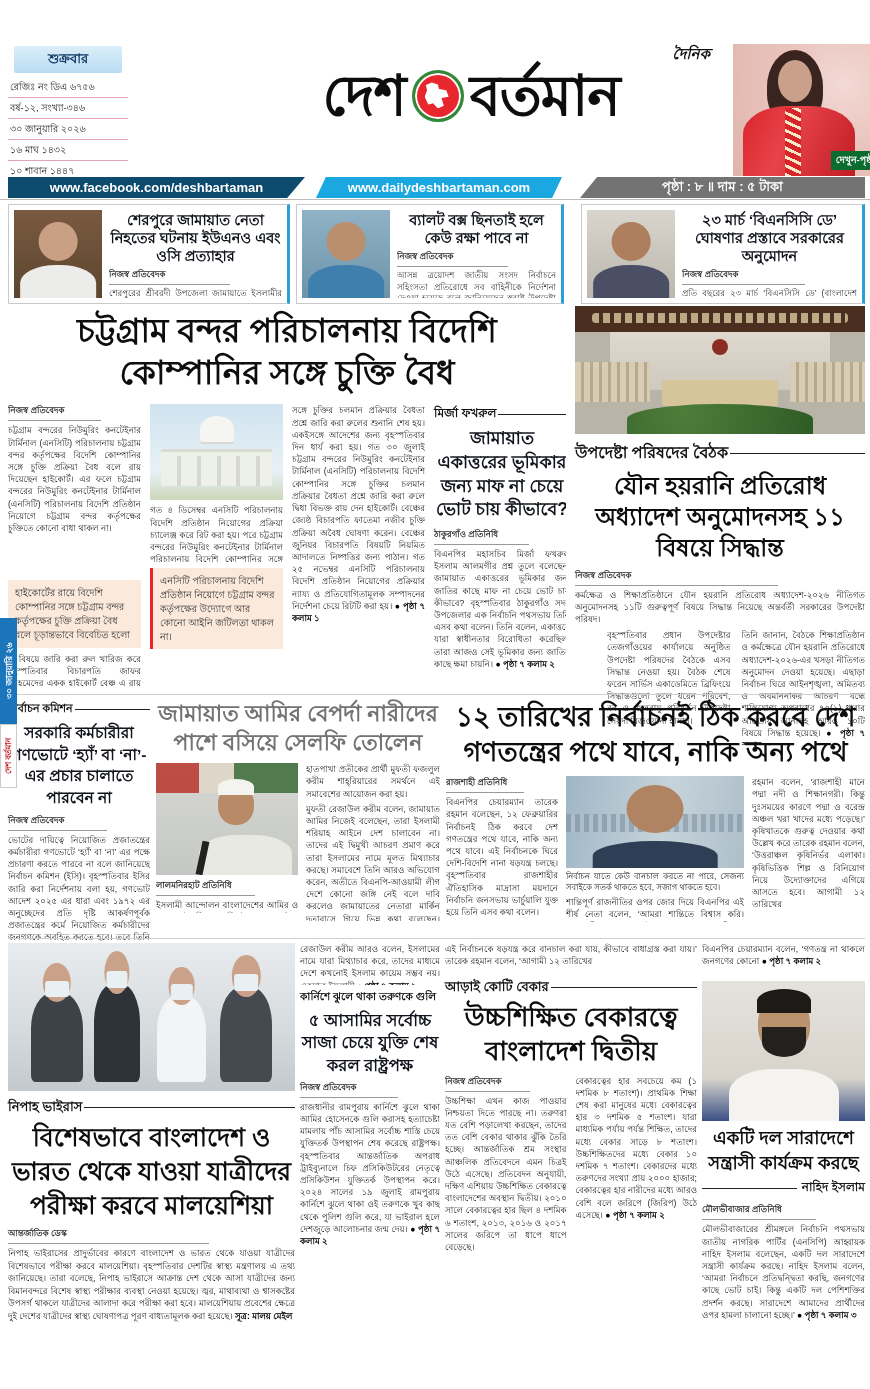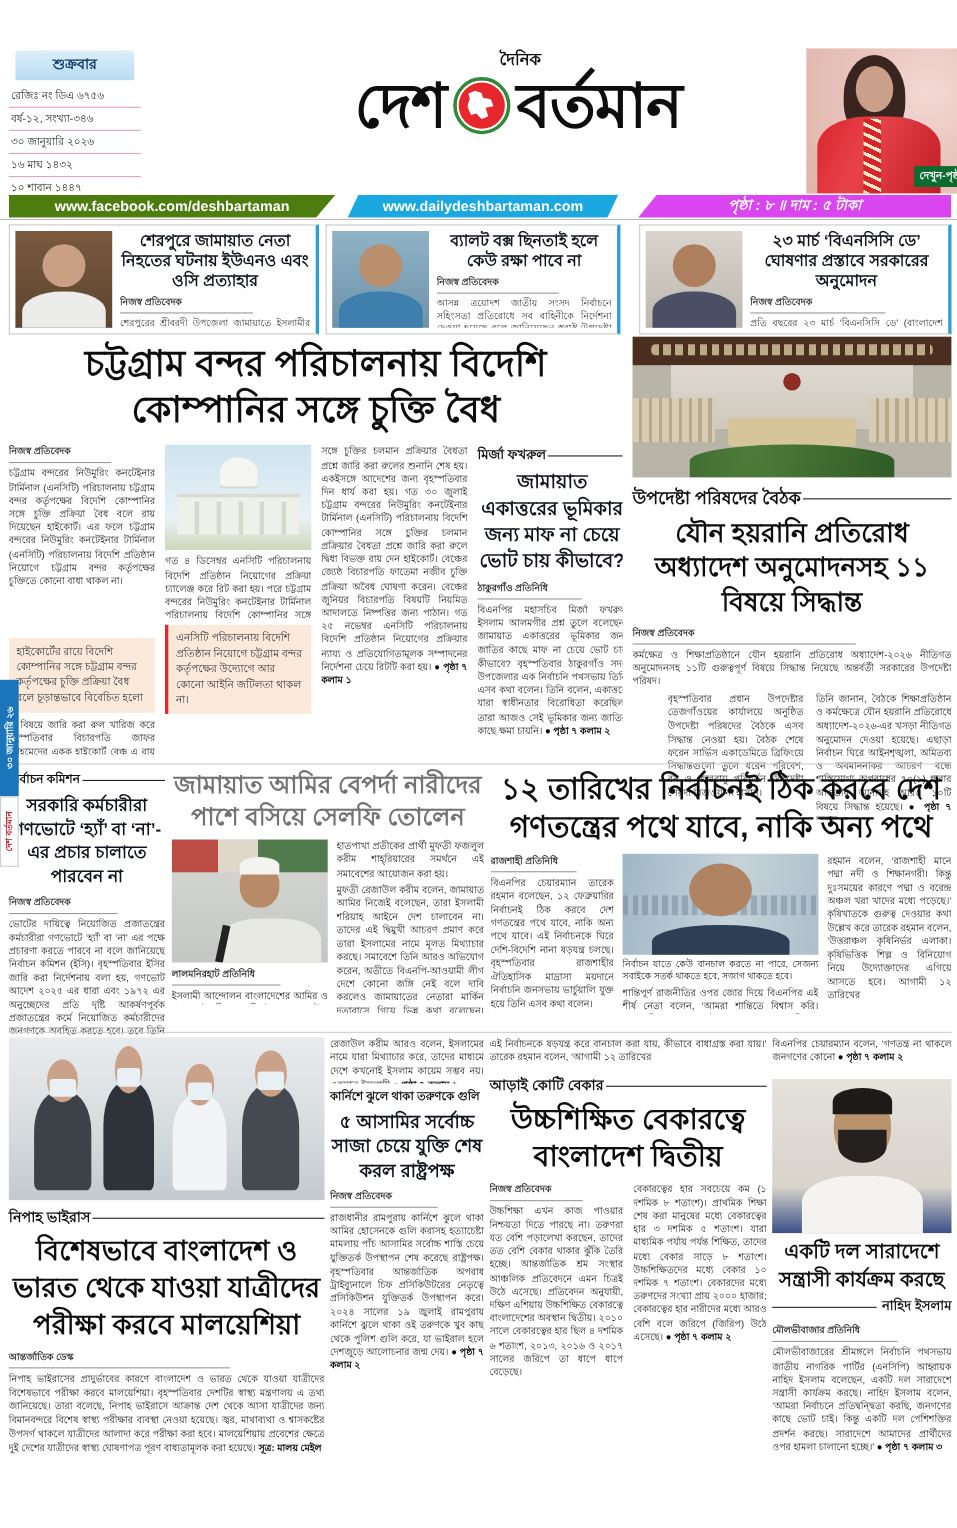--- a/index.html
+++ b/index.html
@@ -8,21 +8,21 @@
     font-family:"Liberation Sans","DejaVu Sans",sans-serif;color:#1a1a1a;
     overflow:hidden;
   }
   .abs{position:absolute;}
   
   .info-box{left:8px;top:46px;width:120px;}
   .info-day{background:linear-gradient(#dceef9,#b8dcf2);color:#123a66;font-weight:bold;
     font-size:13px;text-align:center;padding:3px 0;border-radius:2px;margin:0 6px 4px 6px;}
   .info-line{font-size:9.5px;color:#222;padding:3px 2px 2px 2px;border-bottom:1px solid #e3a0c0;}
   .masthead{left:232px;top:42px;width:478px;text-align:center;}
-  .mast-pre{font-size:15px;font-weight:bold;color:#111;text-align:center;margin-left:4px;}
+  .mast-pre{font-size:15px;font-weight:bold;color:#111;text-align:right;margin-left:4px;font-style:italic;}
   .mast-row{display:flex;align-items:center;justify-content:center;gap:6px;}
   .mast-word{font-size:56px;font-weight:bold;color:#0d0d0d;line-height:1.05;letter-spacing:-1px;}
   .logo-circle{width:46px;height:46px;border-radius:50%;background:#e8262d;border:3px solid #2e8b3a;
     box-shadow:0 0 0 2px #fff inset;position:relative;flex:0 0 auto;}
   .logo-map{position:absolute;left:10px;top:9px;width:24px;height:26px;background:#ffffff;
     clip-path:polygon(30% 0,55% 8%,60% 25%,90% 30%,100% 55%,70% 60%,80% 90%,55% 100%,35% 80%,15% 85%,0 55%,10% 30%,5% 10%);}
   .mast-tag-row{display:flex;align-items:center;margin-top:2px;}
   .mast-rule{flex:1;border-top:2px solid #333;margin:0 10px 0 60px;}
   .mast-tag{font-size:17px;font-weight:bold;color:#111;}
   .model-photo{left:733px;top:44px;width:132px;height:132px;background:
@@ -30,22 +30,22 @@
   .m-hair{position:absolute;left:34px;top:6px;width:56px;height:74px;border-radius:50% 50% 40% 40%;background:#3a2420;}
   .m-face{position:absolute;left:45px;top:16px;width:34px;height:42px;border-radius:50%;background:#caa08a;}
   .m-saree{position:absolute;left:10px;top:62px;width:112px;height:70px;border-radius:40% 40% 0 0;
     background:linear-gradient(115deg,#d8252b 0%,#e8434a 40%,#c11d24 100%);}
   .m-stripe{position:absolute;left:52px;top:64px;width:16px;height:68px;background:repeating-linear-gradient(25deg,#f7e9c8 0 3px,#d8252b 3px 8px);}
   .model-badge{position:absolute;right:4px;bottom:6px;background:#0c6b2e;color:#fff;font-size:9.5px;
     font-weight:bold;padding:2px 5px;}
   
   .ribbon{top:177px;height:21px;display:flex;align-items:center;justify-content:center;
     color:#fff;font-weight:bold;font-size:13px;}
-  .rib-red{background:#4d7c0f;clip-path:polygon(0 0,100% 0,94% 100%,0 100%);}
-  .rib-red2{background:#d946ef;clip-path:polygon(6% 0,100% 0,100% 100%,0 100%);font-style:italic;}
+  .rib-red{background:#0c4a6e;clip-path:polygon(0 0,100% 0,94% 100%,0 100%);}
+  .rib-red2{background:#737373;clip-path:polygon(6% 0,100% 0,100% 100%,0 100%);}
   .rib-blue{background:#1ba8e0;clip-path:polygon(4% 0,100% 0,96% 100%,0 100%);}
   .rule-h{left:0;top:199px;width:870px;border-top:1px solid #bbb;}
   
   .tcard{top:204px;height:100px;border:1px solid #c9c9c9;border-right:3px solid #2b9fd8;
     background:#fff;display:flex;padding:5px;box-sizing:border-box;gap:7px;}
   .tcard .tphoto{width:88px;height:88px;flex:0 0 auto;position:relative;overflow:hidden;}
   .tcard .tbody{flex:1;overflow:hidden;}
   .t-title{font-size:14.5px;font-weight:bold;color:#10131c;text-align:center;line-height:1.25;margin:1px 0 3px 0;}
   .byline{font-size:8.5px;font-weight:bold;color:#333;border-bottom:1px solid #999;
     padding-bottom:2px;margin-bottom:3px;width:70%;}

